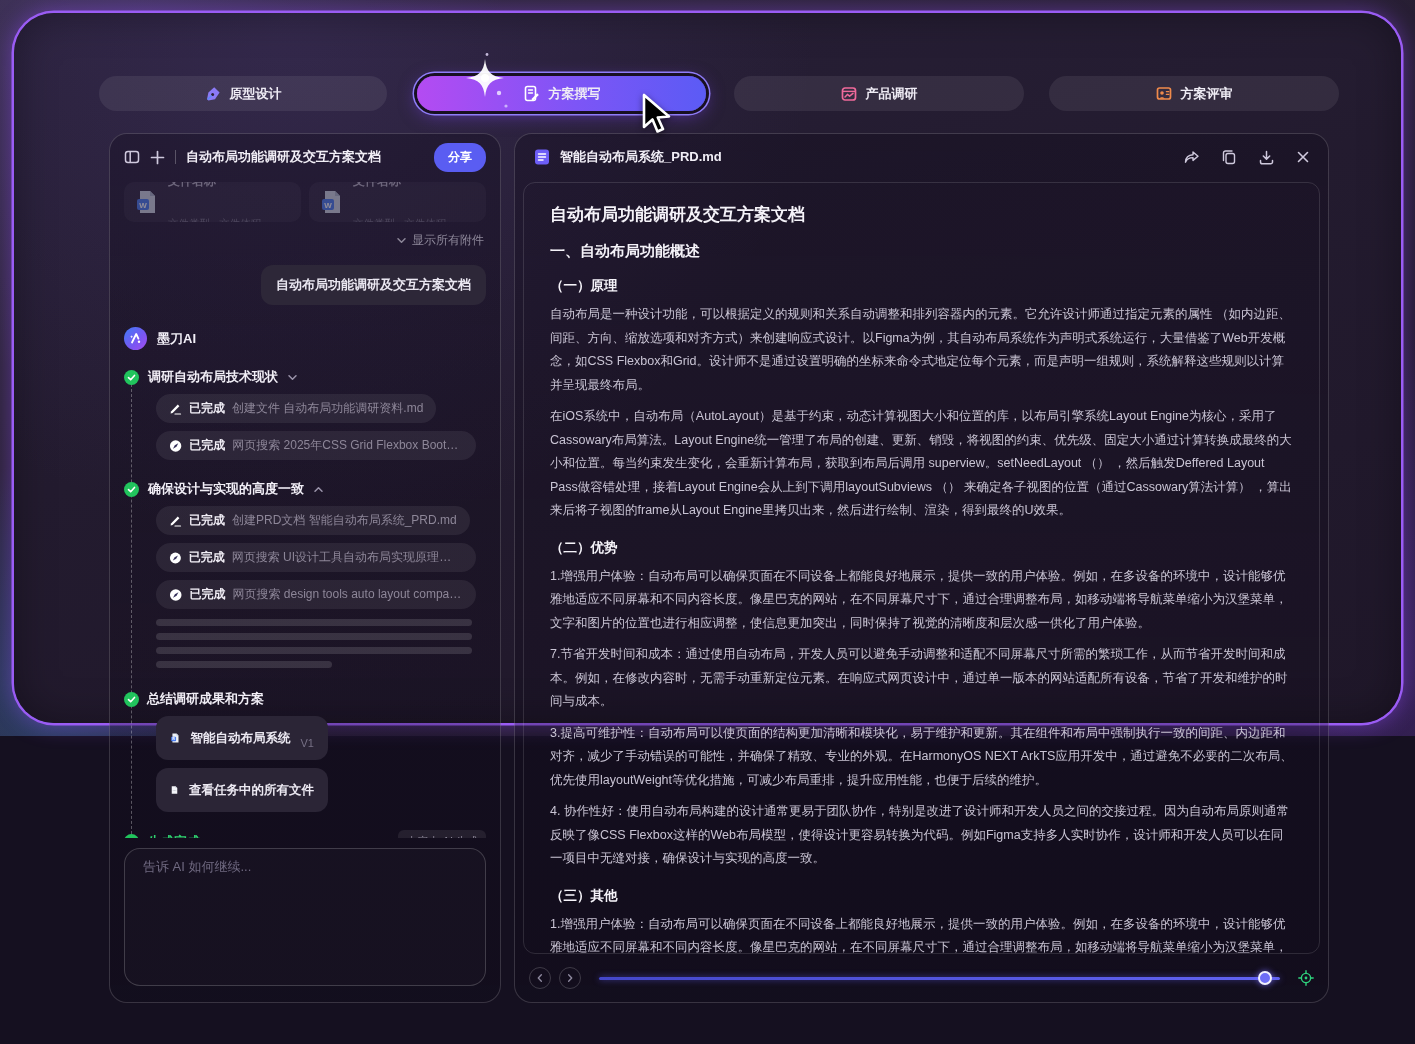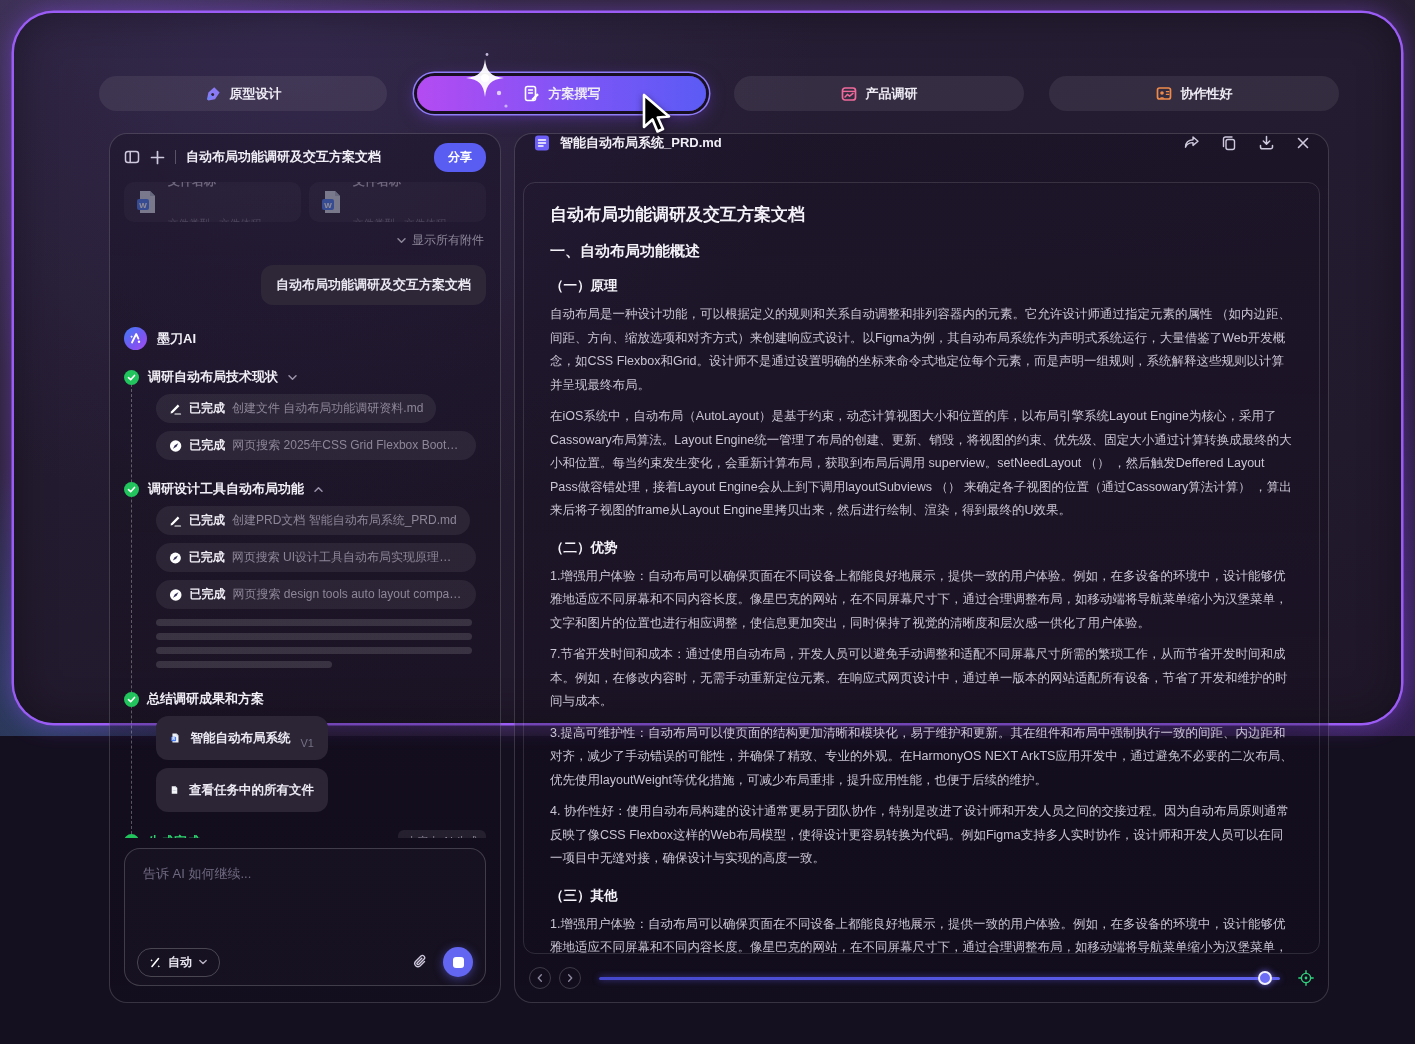--- a/index.html
+++ b/index.html
@@ -122,21 +122,21 @@
   .done-text { font-size:13px; font-weight:bold; color:#2fd36f; flex:1; }
   .ai-gen-badge {
     background:rgba(255,255,255,.08); color:#8d8799; font-size:11px;
     padding:4px 8px; border-radius:6px;
   }
 
   .composer {
     flex:0 0 auto; margin:10px 14px 16px 14px; height:138px;
     border:1px solid rgba(255,255,255,.18); border-radius:16px;
     background:rgba(255,255,255,.02);
-    display:flex; flex-direction:column; padding:8px 12px;
+    display:flex; flex-direction:column; padding:1px 12px;
   }
   .composer textarea {
     flex:1; background:transparent; border:none; outline:none; resize:none;
     font-family:inherit; font-size:13px; color:#e8e5ef; padding:8px 6px;
   }
   .composer textarea::placeholder { color:#6f6980; }
   .composer-bar { display:flex; align-items:center; }
   .auto-pill {
     display:flex; align-items:center; gap:6px; border:1px solid rgba(255,255,255,.22);
     border-radius:14px; padding:5px 11px; color:#e9e6f0; font-size:12px; font-weight:bold; cursor:pointer;
@@ -145,21 +145,21 @@
   .clip-btn { margin-right:14px; }
   .stop-btn {
     width:30px; height:30px; border-radius:50%; background:#6366f1;
     display:flex; align-items:center; justify-content:center; cursor:pointer;
     box-shadow:0 2px 10px rgba(99,102,241,.5);
   }
   .stop-square { width:11px; height:11px; border-radius:3px; background:#fff; }
 
   
   .rp-header {
-    height:46px; flex:0 0 auto; display:flex; align-items:flex-start; gap:9px; padding:0 18px;
+    height:46px; flex:0 0 auto; display:flex; align-items:center; gap:9px; padding:0 18px;
   }
   .rp-title { font-size:13px; font-weight:bold; color:#f1eef6; flex:1; }
   .rp-actions { display:flex; align-items:center; gap:21px; }
 
   .doc-box {
     flex:1; margin:2px 8px 8px 8px; border:1px solid rgba(255,255,255,.12);
     border-radius:12px; overflow:hidden; padding:18px 26px;
   }
   .doc-box h1 { font-size:17px; color:#f5f3f9; margin:2px 0 12px 0; }
   .doc-box h2 { font-size:15px; color:#f5f3f9; margin:16px 0 6px 0; }
@@ -220,21 +220,21 @@
       <span>产品调研</span>
     </div>
 
     <div class="tab" style="left:1035px; width:290px;">
       <svg width="16" height="16" viewBox="0 0 16 16">
           <rect x="1.5" y="2" width="13" height="11" rx="2" fill="none" stroke="#f08a4b" stroke-width="1.7"></rect>
           <circle cx="6" cy="7" r="1.8" fill="#f08a4b"></circle>
           <path d="M3.2 12.8 C3.6 10.6 8.4 10.6 8.8 12.8 Z" fill="#f08a4b"></path>
           <path d="M10.4 5.6 h2.4 M10.4 8.4 h2.4" stroke="#f08a4b" stroke-width="1.3" stroke-linecap="round"></path>
         </svg>
-      <span>协作性好</span>
+      <span>方案评审</span>
     </div>
 
     <svg class="sparkle" width="70" height="70" viewBox="0 0 70 70">
       <path d="M24 6 C25.4 19 30 23.6 43 25 C30 26.4 25.4 31 24 44 C22.6 31 18 26.4 5 25 C18 23.6 22.6 19 24 6 Z" fill="#ffffff" opacity=".95"></path>
       <circle cx="24" cy="25" r="4" fill="#fff"></circle>
       <circle cx="38" cy="40" r="2.2" fill="#e9ddff" opacity=".9"></circle>
       <circle cx="45" cy="53" r="1.6" fill="#d9c9ff" opacity=".8"></circle>
       <circle cx="26" cy="1.5" r="1.4" fill="#e9ddff" opacity=".8"></circle>
     </svg>
 
@@ -343,21 +343,21 @@
               <span class="pill-text">网页搜索 2025年CSS Grid Flexbox Bootstra...</span>
             </div>
           </div>
 
           <div class="tl-head" style="margin-top:20px;">
             <span class="check">
                 <svg width="9" height="9" viewBox="0 0 9 9">
                   <path d="M1.5 4.6 L3.7 6.8 L7.5 2.4" fill="none" stroke="#fff" stroke-width="1.6" stroke-linecap="round" stroke-linejoin="round"></path>
                 </svg>
               </span>
-            <span class="tl-title">调研设计工具自动布局功能</span>
+            <span class="tl-title">确保设计与实现的高度一致</span>
             <span class="chev">
                 <svg width="11" height="11" viewBox="0 0 11 11">
                   <path d="M2 7.2 L5.5 3.8 L9 7.2" fill="none" stroke="currentColor" stroke-width="1.5" stroke-linecap="round" stroke-linejoin="round"></path>
                 </svg>
               </span>
           </div>
           <div>
             <div class="pill">
               <svg width="13" height="13" viewBox="0 0 13 13">
                   <path d="M2 9.4 L8.8 2.6 L10.4 4.2 L3.6 11 L1.6 11.4 Z" fill="#fff"></path>
@@ -431,42 +431,20 @@
                 </svg>
               </span>
             <span class="done-text">生成完成</span>
             <span class="ai-gen-badge">内容由 AI 生成</span>
           </div>
         </div>
       </div>
 
       <div class="composer">
         <textarea placeholder="告诉 AI 如何继续..." style=""></textarea>
-        <div class="composer-bar">
-          <span class="auto-pill">
-            <svg width="13" height="13" viewBox="0 0 13 13">
-                <path d="M3 10.5 L9.5 2.5" stroke="#fff" stroke-width="1.6" stroke-linecap="round"></path>
-                <path d="M2.6 3 l.4 .9 l.9 .4 l-.9 .4 l-.4 .9 l-.4 -.9 l-.9 -.4 l.9 -.4 z" fill="#fff"></path>
-                <path d="M9.8 9 l.4 .9 l.9 .4 l-.9 .4 l-.4 .9 l-.4 -.9 l-.9 -.4 l.9 -.4 z" fill="#fff"></path>
-              </svg>
-            <span>自动</span>
-            <svg width="10" height="10" viewBox="0 0 11 11">
-                <path d="M2 3.8 L5.5 7.2 L9 3.8" fill="none" stroke="#b9b3c6" stroke-width="1.5" stroke-linecap="round" stroke-linejoin="round"></path>
-              </svg>
-          </span>
-          <span class="composer-spacer"></span>
-          <span class="icon-btn clip-btn">
-            <svg width="17" height="17" viewBox="0 0 17 17">
-                <path d="M12.5 7.5 L8 12 a3.2 3.2 0 0 1 -4.5 -4.5 L9 2 a2.2 2.2 0 0 1 3.1 3.1 L6.9 10.3 a1.1 1.1 0 0 1 -1.6 -1.6 L9.8 4.2" fill="none" stroke="currentColor" stroke-width="1.4" stroke-linecap="round" stroke-linejoin="round"></path>
-              </svg>
-          </span>
-          <span class="stop-btn">
-            <span class="stop-square"></span>
-          </span>
-        </div>
       </div>
     </aside>
 
     <section class="panel right-panel">
       <div class="rp-header">
         <svg width="18" height="18" viewBox="0 0 18 18">
             <rect x="2" y="1.5" width="14" height="15" rx="3" fill="#6d5ef7"></rect>
             <path d="M5.5 6 h7 M5.5 9 h7 M5.5 12 h4.5" stroke="#fff" stroke-width="1.5" stroke-linecap="round"></path>
           </svg>
         <span class="rp-title">智能自动布局系统_PRD.md</span>

